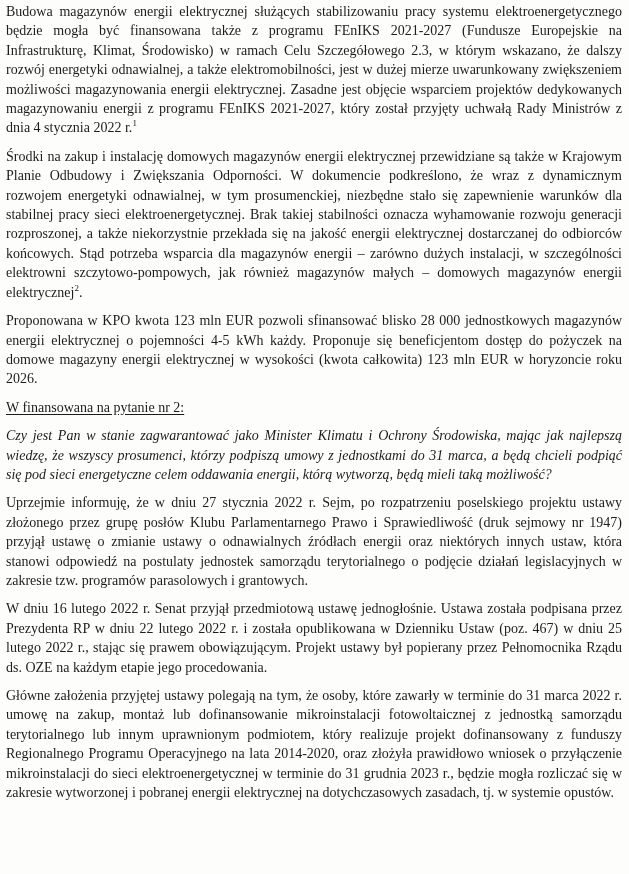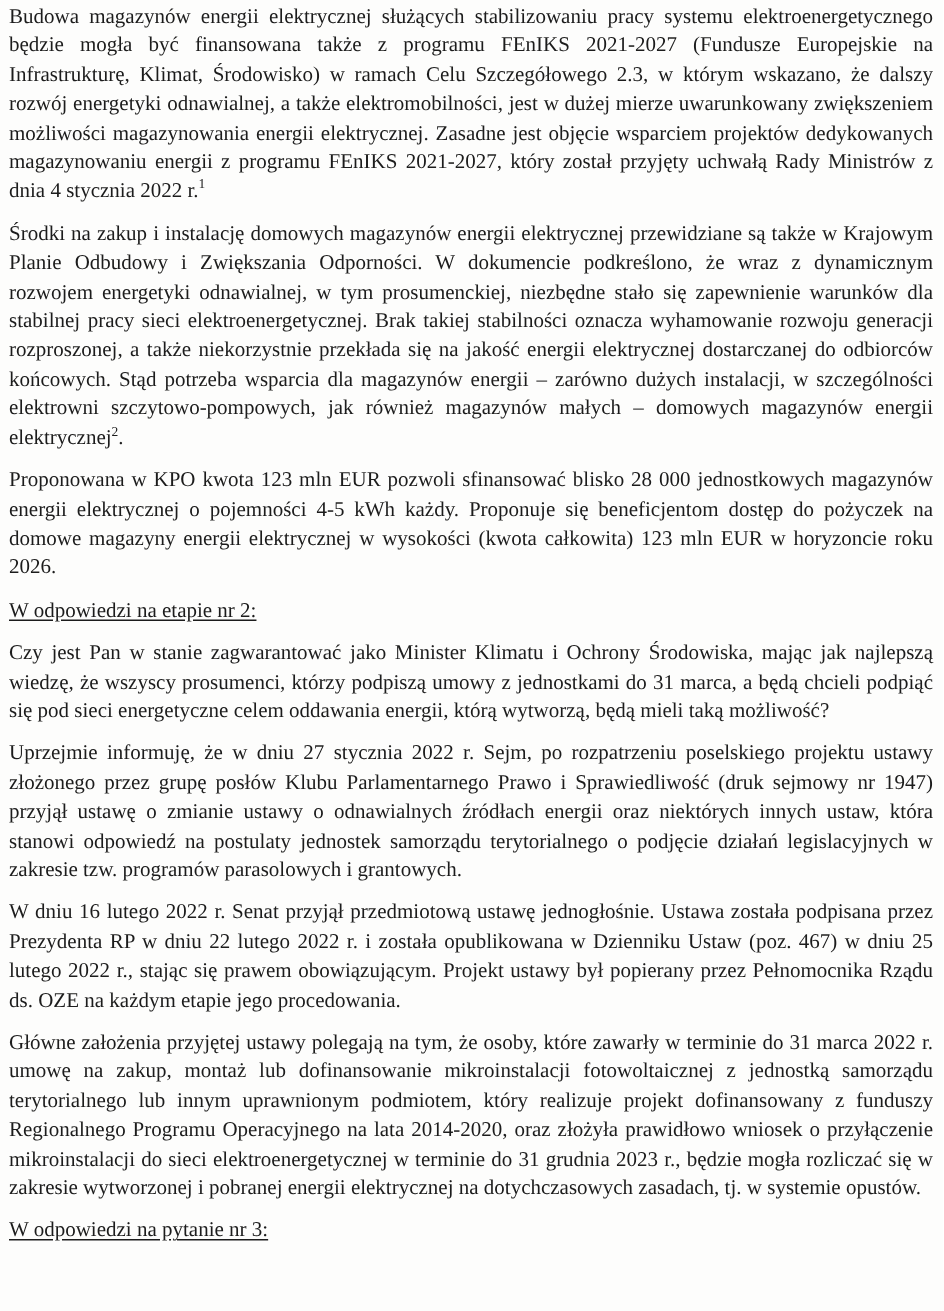--- a/index.html
+++ b/index.html
@@ -18,20 +18,21 @@
     font-size: 14px;
     line-height: 19.4px;
     overflow: hidden;
   }
   .para {
     margin: 0 0 9px 0;
     text-align: justify;
     text-justify: inter-word;
   }
   .para.question {
+    font-style: italic;
   }
   .heading {
     margin: 4px 0 9px 0;
     text-align: left;
   }
   .heading .heading-text {
     text-decoration: underline;
     text-underline-offset: 2px;
   }
   .run-italic {
@@ -46,25 +47,24 @@
 <body>
 
 <div class="page">
 
   <p class="para"><span>Budowa magazynów energii elektrycznej służących stabilizowaniu pracy systemu elektroenergetycznego będzie mogła być finansowana także z programu FEnIKS 2021-2027 (Fundusze Europejskie na Infrastrukturę, Klimat, Środowisko) w ramach Celu Szczegółowego 2.3, w którym wskazano, że dalszy rozwój energetyki odnawialnej, a także elektromobilności, jest w dużej mierze uwarunkowany zwiększeniem możliwości magazynowania energii elektrycznej. Zasadne jest objęcie wsparciem projektów dedykowanych magazynowaniu energii z programu FEnIKS 2021-2027, który został przyjęty uchwałą Rady Ministrów z dnia 4 stycznia 2022 r.</span><sup class="footnote">1</sup></p>
 
   <p class="para"><span>Środki na zakup i instalację domowych magazynów energii elektrycznej przewidziane są także w Krajowym Planie Odbudowy i Zwiększania Odporności. W dokumencie podkreślono, że wraz z dynamicznym rozwojem energetyki odnawialnej, w tym prosumenckiej, niezbędne stało się zapewnienie warunków dla stabilnej pracy sieci elektroenergetycznej. Brak takiej stabilności oznacza wyhamowanie rozwoju generacji rozproszonej, a także niekorzystnie przekłada się na jakość energii elektrycznej dostarczanej do odbiorców końcowych. Stąd potrzeba wsparcia dla magazynów energii – zarówno dużych instalacji, w szczególności elektrowni szczytowo-pompowych, jak również magazynów małych – domowych magazynów energii elektrycznej</span><sup class="footnote">2</sup><span>.</span></p>
 
   <p class="para"><span>Proponowana w KPO kwota 123 mln EUR pozwoli sfinansować blisko 28 000 jednostkowych magazynów energii elektrycznej o pojemności 4-5 kWh każdy. Proponuje się beneficjentom dostęp do pożyczek na domowe magazyny energii elektrycznej w wysokości (kwota całkowita) 123 mln EUR w horyzoncie roku 2026.</span></p>
 
-  <p class="heading"><span class="heading-text">W odpowiedzi na etapie nr 2:</span></p>
+  <p class="heading"><span class="heading-text">W finansowana na pytanie nr 2:</span></p>
 
   <p class="para question"><span>Czy jest Pan w stanie zagwarantować jako Minister Klimatu i Ochrony Środowiska, mając jak najlepszą wiedzę, że wszyscy prosumenci, którzy podpiszą umowy z jednostkami do 31 marca, a będą chcieli podpiąć się pod sieci energetyczne celem oddawania energii, którą wytworzą, będą mieli taką możliwość?</span></p>
 
   <p class="para"><span>Uprzejmie informuję, że w dniu 27 stycznia 2022 r. Sejm, po rozpatrzeniu poselskiego projektu ustawy złożonego przez grupę posłów Klubu Parlamentarnego Prawo i Sprawiedliwość (druk sejmowy nr 1947) przyjął </span><span class="run-italic">ustawę o zmianie ustawy o odnawialnych źródłach energii oraz niektórych innych ustaw</span><span>, która stanowi odpowiedź na postulaty jednostek samorządu terytorialnego o podjęcie działań legislacyjnych w zakresie tzw. programów parasolowych i grantowych.</span></p>
 
   <p class="para"><span>W dniu 16 lutego 2022 r. Senat przyjął przedmiotową ustawę jednogłośnie. Ustawa została podpisana przez Prezydenta RP w dniu 22 lutego 2022 r. i została opublikowana w Dzienniku Ustaw (poz. 467) w dniu 25 lutego 2022 r., stając się prawem obowiązującym. Projekt ustawy był popierany przez Pełnomocnika Rządu ds. OZE na każdym etapie jego procedowania.</span></p>
 
   <p class="para"><span>Główne założenia przyjętej ustawy polegają na tym, że osoby, które zawarły w terminie do 31 marca 2022 r. umowę na zakup, montaż lub dofinansowanie mikroinstalacji fotowoltaicznej z jednostką samorządu terytorialnego lub innym uprawnionym podmiotem, który realizuje projekt dofinansowany z funduszy Regionalnego Programu Operacyjnego na lata 2014-2020, oraz złożyła prawidłowo wniosek o przyłączenie mikroinstalacji do sieci elektroenergetycznej w terminie do 31 grudnia 2023 r., będzie mogła rozliczać się w zakresie wytworzonej i pobranej energii elektrycznej na dotychczasowych zasadach, tj. w systemie opustów.</span></p>
 
-  <p class="heading"><span class="heading-text">W odpowiedzi na pytanie nr 3:</span></p>
 
 </div>
 
 </body></html>

